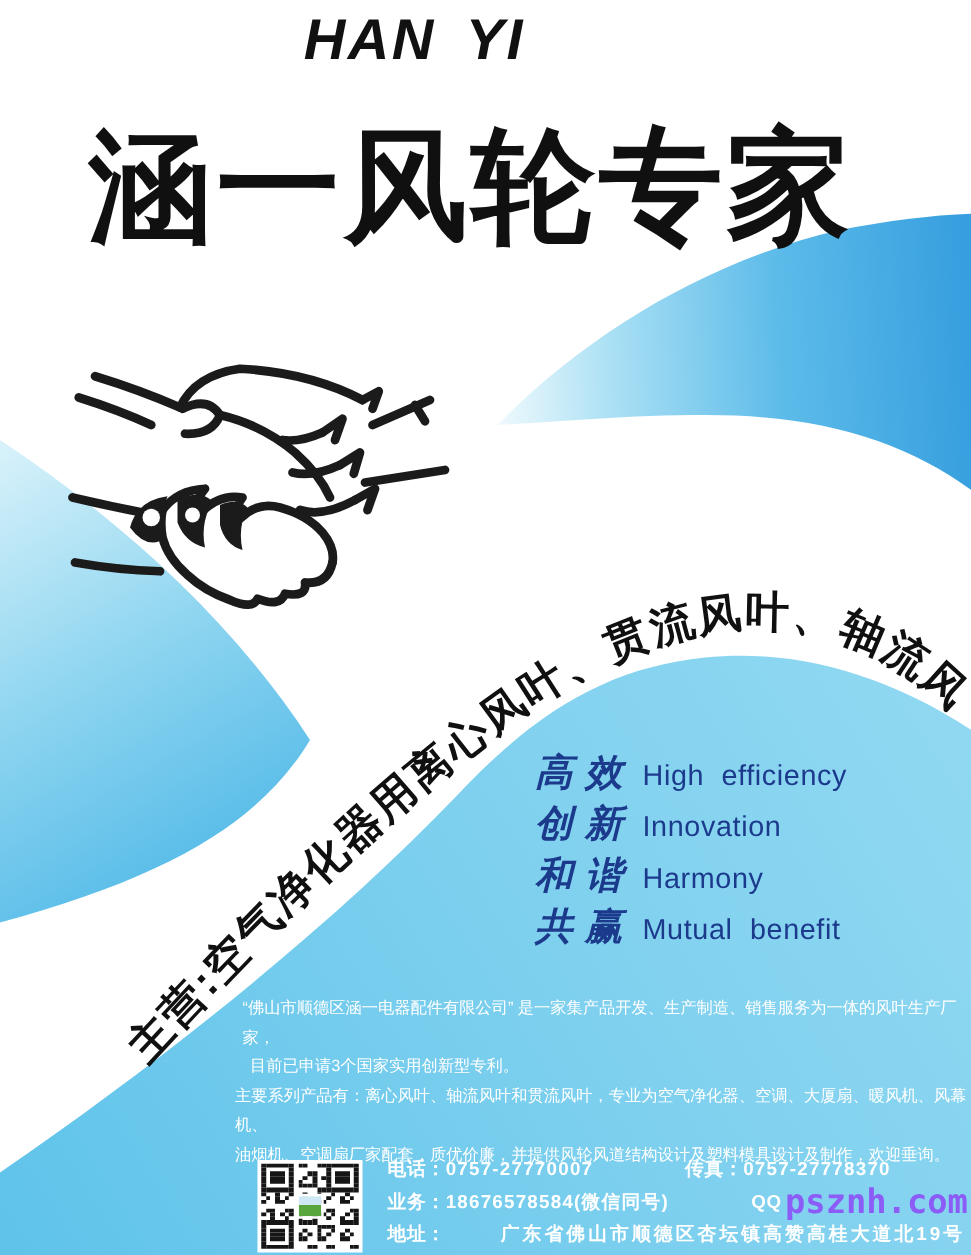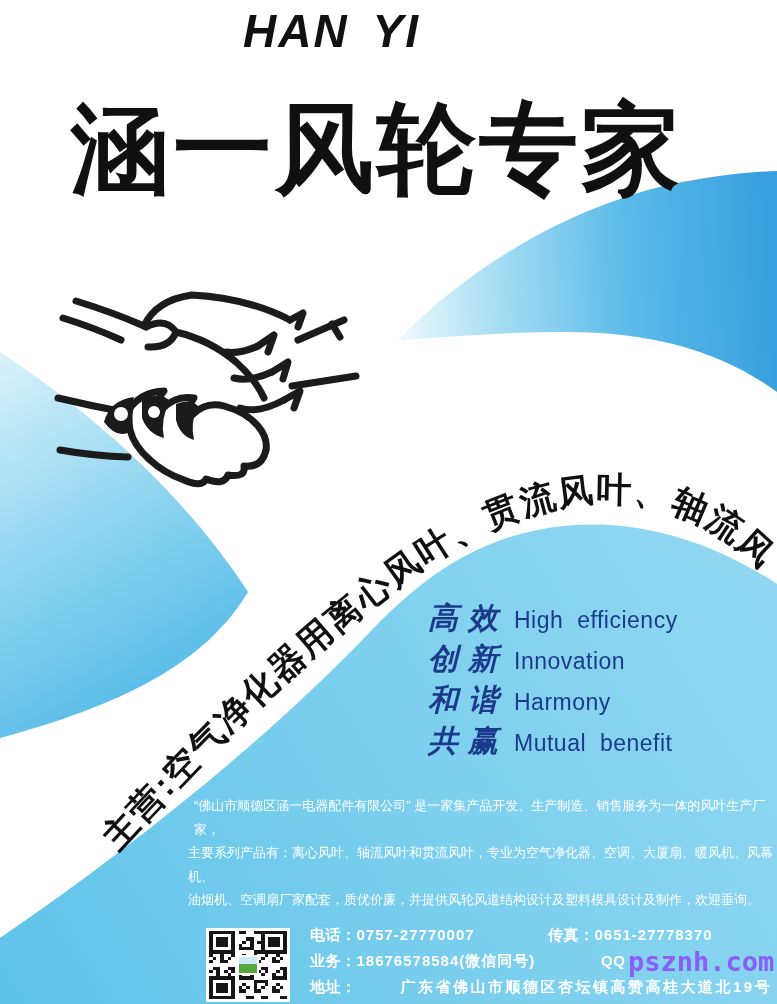--- a/index.html
+++ b/index.html
@@ -161,20 +161,21 @@
       <span class="motto-en">Harmony</span>
     </div>
     <div class="motto-row">
       <span class="motto-cn">共赢</span>
       <span class="motto-en">Mutual benefit</span>
     </div>
   </div>
 
   <div class="abs intro">
     <div class="l1">“佛山市顺德区涵一电器配件有限公司” 是一家集产品开发、生产制造、销售服务为一体的风叶生产厂家，</div>
+    <div class="l2">目前已申请3个国家实用创新型专利。</div>
     <div>主要系列产品有：离心风叶、轴流风叶和贯流风叶，专业为空气净化器、空调、大厦扇、暖风机、风幕机、</div>
     <div>油烟机、空调扇厂家配套，质优价廉，并提供风轮风道结构设计及塑料模具设计及制作，欢迎垂询。</div>
   </div>
 
   <div class="abs qr-box">
     <div class="qr-grid">
       <div class="qr-logo"></div>
     <div class="on"></div>
         <div class="on"></div>
         <div class="on"></div>
@@ -616,21 +617,21 @@
         <div></div>
         <div class="on"></div>
         <div class="on"></div>
       </div>
   </div>
 
   <div class="abs contact-item" style="left:310px;top:926px;">
     <span>电话：</span><span class="val">0757-27770007</span>
   </div>
   <div class="abs contact-item" style="left:548px;top:926px;">
-    <span>传真：</span><span class="val">0651-27778370</span>
+    <span>传真：</span><span class="val">0757-27778370</span>
   </div>
   <div class="abs contact-item" style="left:310px;top:952px;">
     <span>业务：</span><span class="val">18676578584(微信同号)</span>
   </div>
   <div class="abs contact-item" style="left:601px;top:952px;">
     <span>QQ：</span>
   </div>
   <div class="abs contact-item" id="addr" style="left:310px;top:978px;">
     <span>地址：</span><span class="val">广东省佛山市顺德区杏坛镇高赞高桂大道北19号</span>
   </div>

